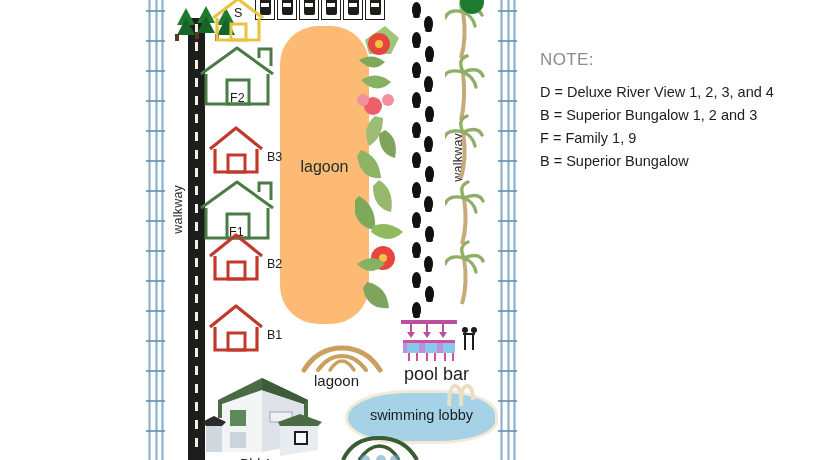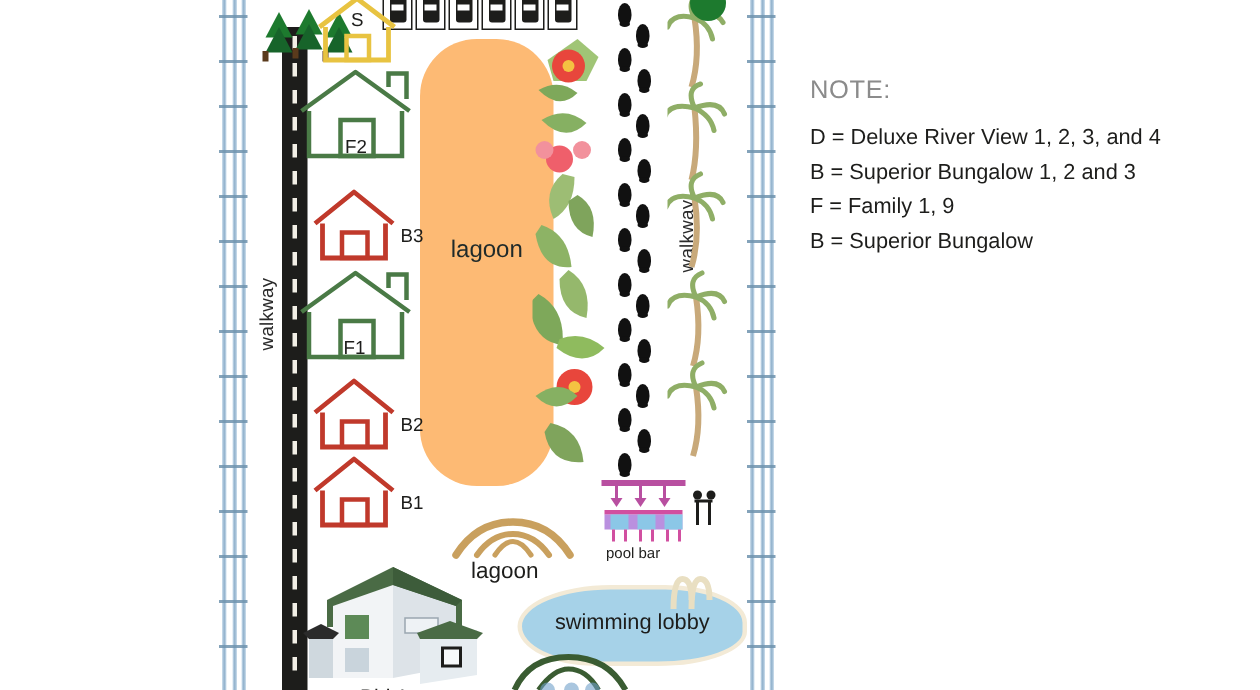--- a/index.html
+++ b/index.html
@@ -89,21 +89,21 @@
   .house .tag{
     position:absolute;font-size:12.5px;color:#1d1d1b;
   }
 
   
   .lobby{position:absolute;left:155px;top:344px;width:84px;height:52px;}
   .lobby .txt{position:absolute;left:14px;top:28px;font-size:15px;color:#1d1d1b;}
 
   
   .poolbar{position:absolute;left:250px;top:316px;width:88px;height:62px;}
-  .poolbar .txt{position:absolute;left:9px;top:48px;font-size:10px;color:#1d1d1b;}
+  .poolbar .txt{position:absolute;left:9px;top:48px;font-size:18px;color:#1d1d1b;}
 
   
   .pool{
     position:absolute;left:200px;top:390px;width:147px;height:48px;
     background:#a6d2e8;
     border:3px solid #f3ead6;
     border-radius:48% 42% 46% 40%/60% 55% 50% 58%;
   }
   .pool .txt{
     position:absolute;left:0;right:0;top:14px;text-align:center;
@@ -364,21 +364,21 @@
     <div class="house" style="left:52px;top:178px;width:92px;height:66px">
       <svg width="92" height="66" viewBox="0 0 92 66">
         <path d="M4 30 L40 4 L76 30" fill="none" stroke="#4a7a46" stroke-width="3" stroke-linejoin="round"></path>
         <path d="M62 14 L62 5 L74 5 L74 22" fill="none" stroke="#4a7a46" stroke-width="3"></path>
         <path d="M9 30 L9 60 L71 60 L71 30" fill="none" stroke="#4a7a46" stroke-width="3"></path>
         <rect x="30" y="36" width="22" height="24" fill="none" stroke="#4a7a46" stroke-width="3"></rect>
       </svg>
       <div class="tag" style="left:32px;top:47px">F1</div>
     </div>
 
-    <div class="house" style="left:60px;top:250px">
+    <div class="house" style="left:60px;top:231px">
       <svg width="62" height="52" viewBox="0 0 62 52">
         <path d="M5 25 L31 4 L57 25" fill="none" stroke="#c0392b" stroke-width="3.2" stroke-linejoin="round"></path>
         <path d="M10 25 L10 48 L52 48 L52 25" fill="none" stroke="#c0392b" stroke-width="3.2"></path>
         <rect x="23" y="31" width="17" height="17" fill="none" stroke="#c0392b" stroke-width="3"></rect>
       </svg>
       <div class="tag" style="left:62px;top:26px">B2</div>
     </div>
 
     <div class="house" style="left:60px;top:302px">
       <svg width="62" height="52" viewBox="0 0 62 52">

